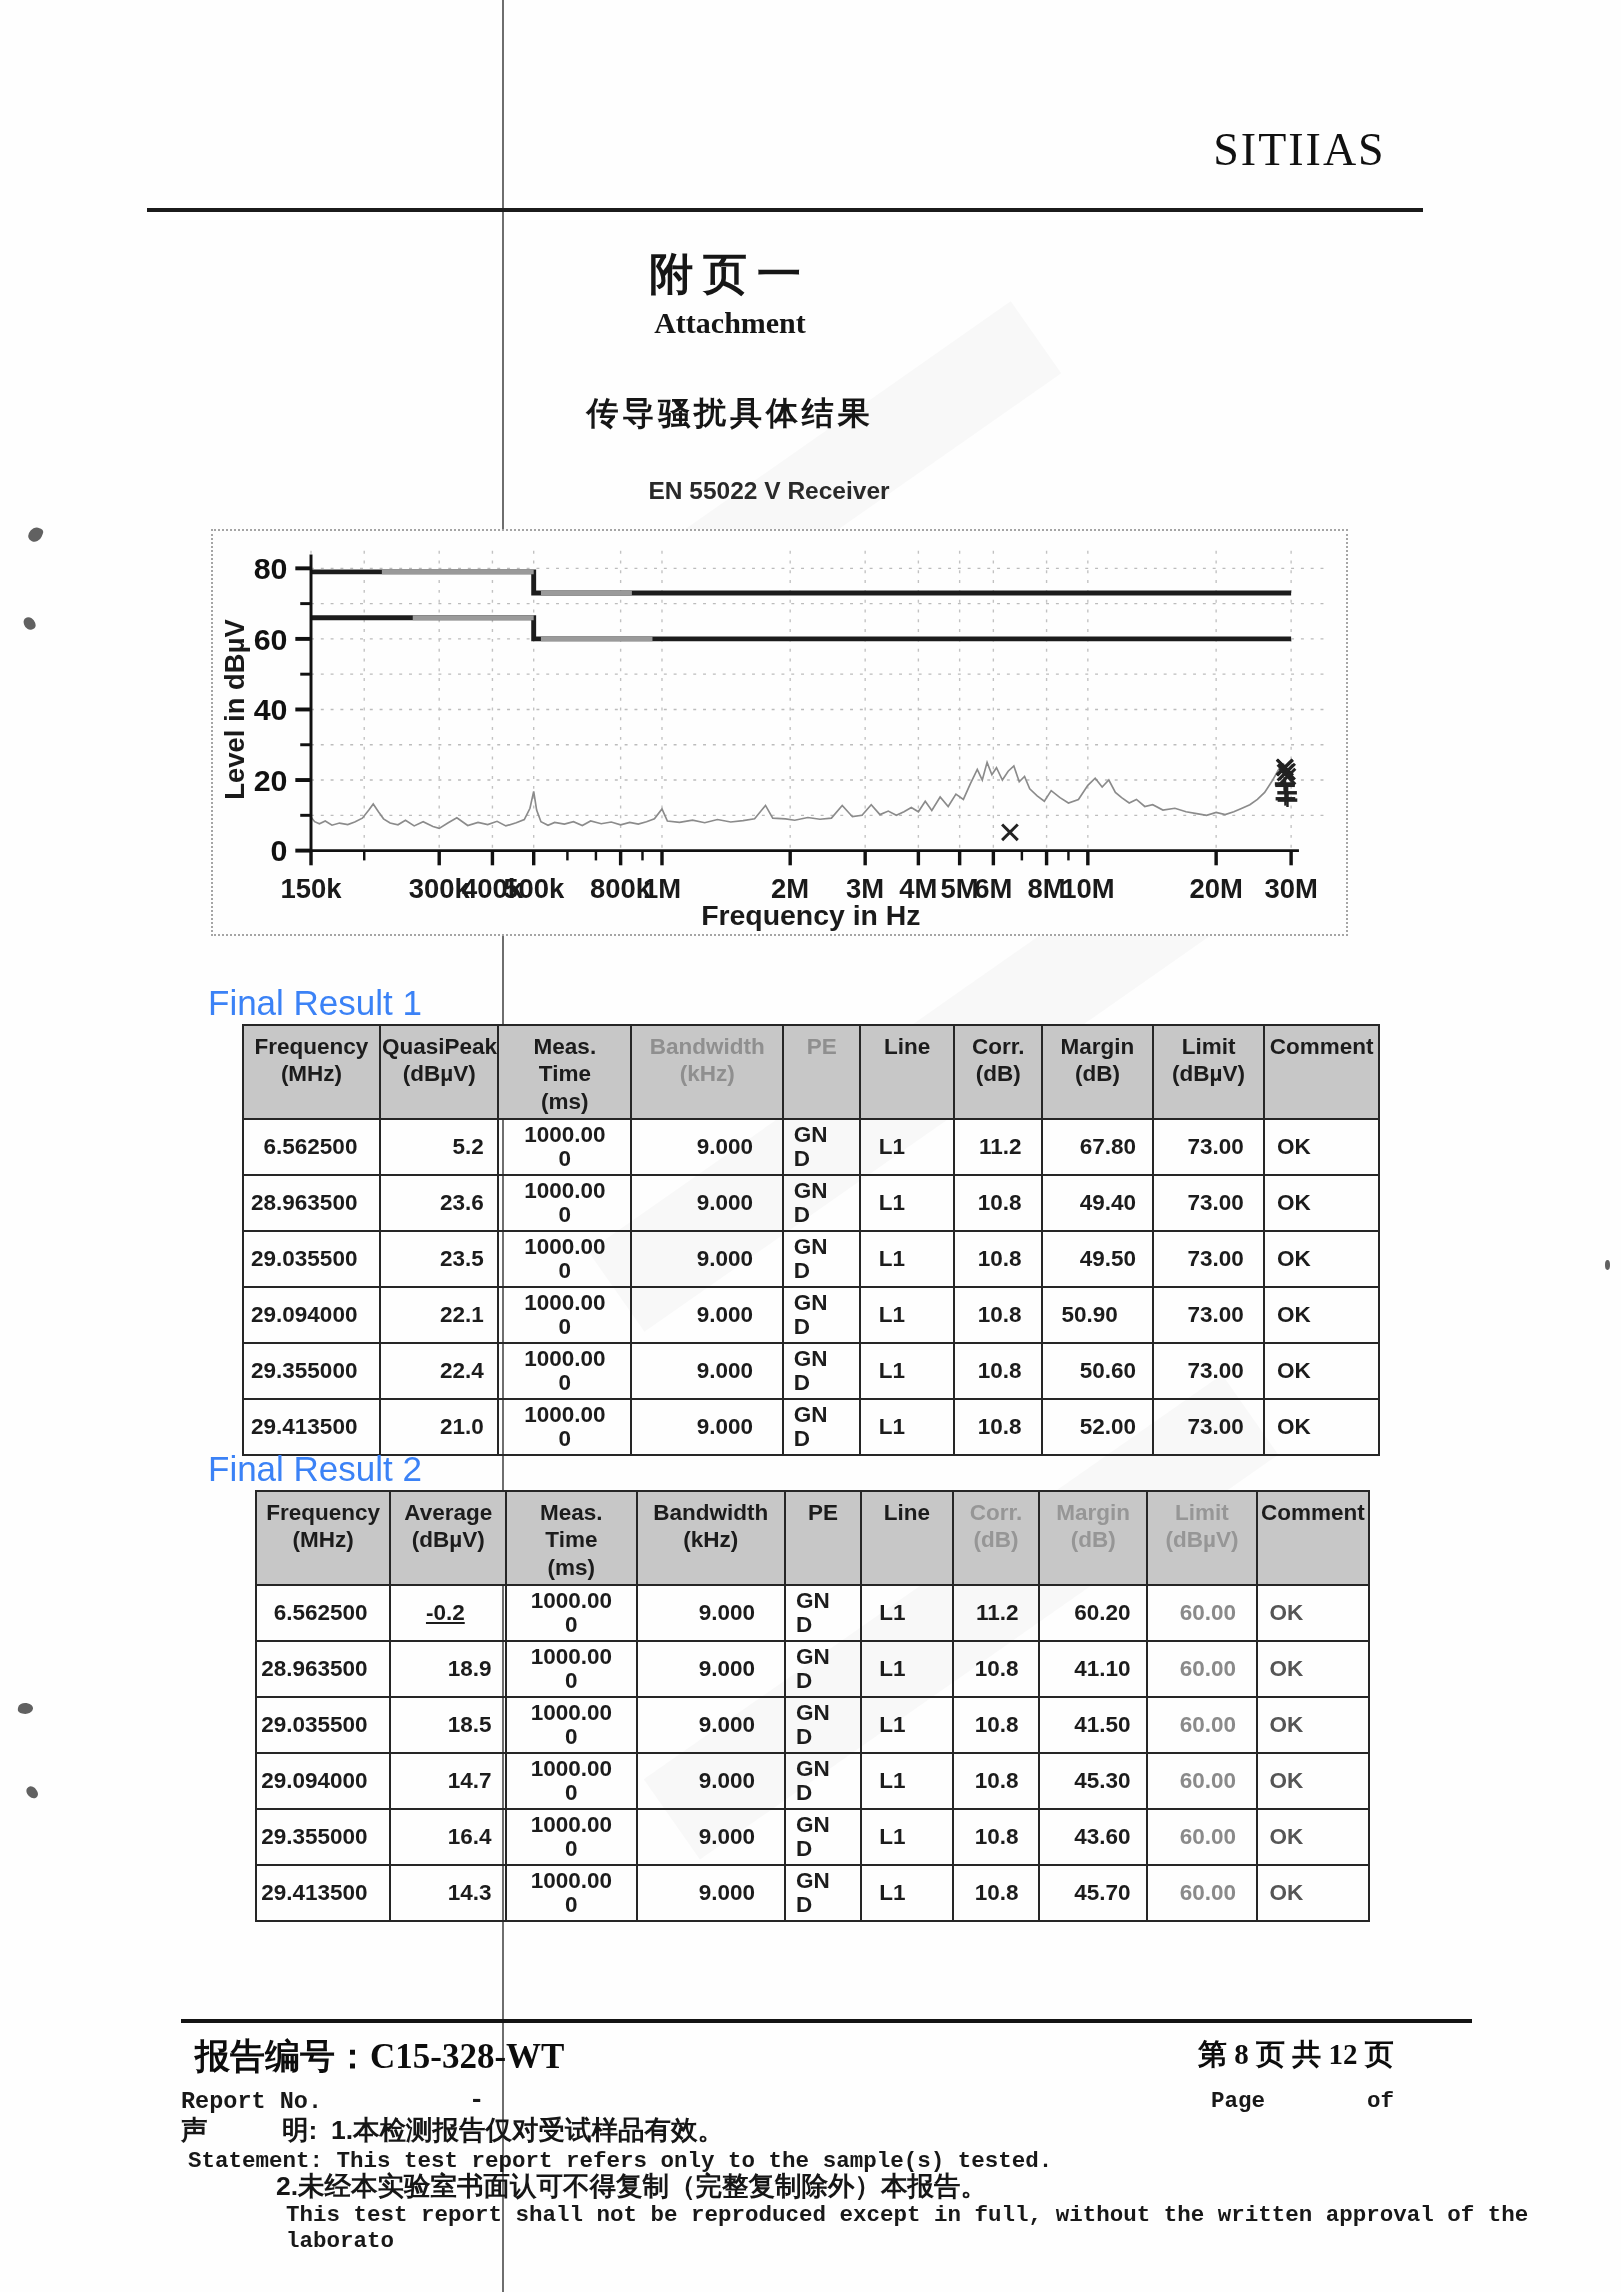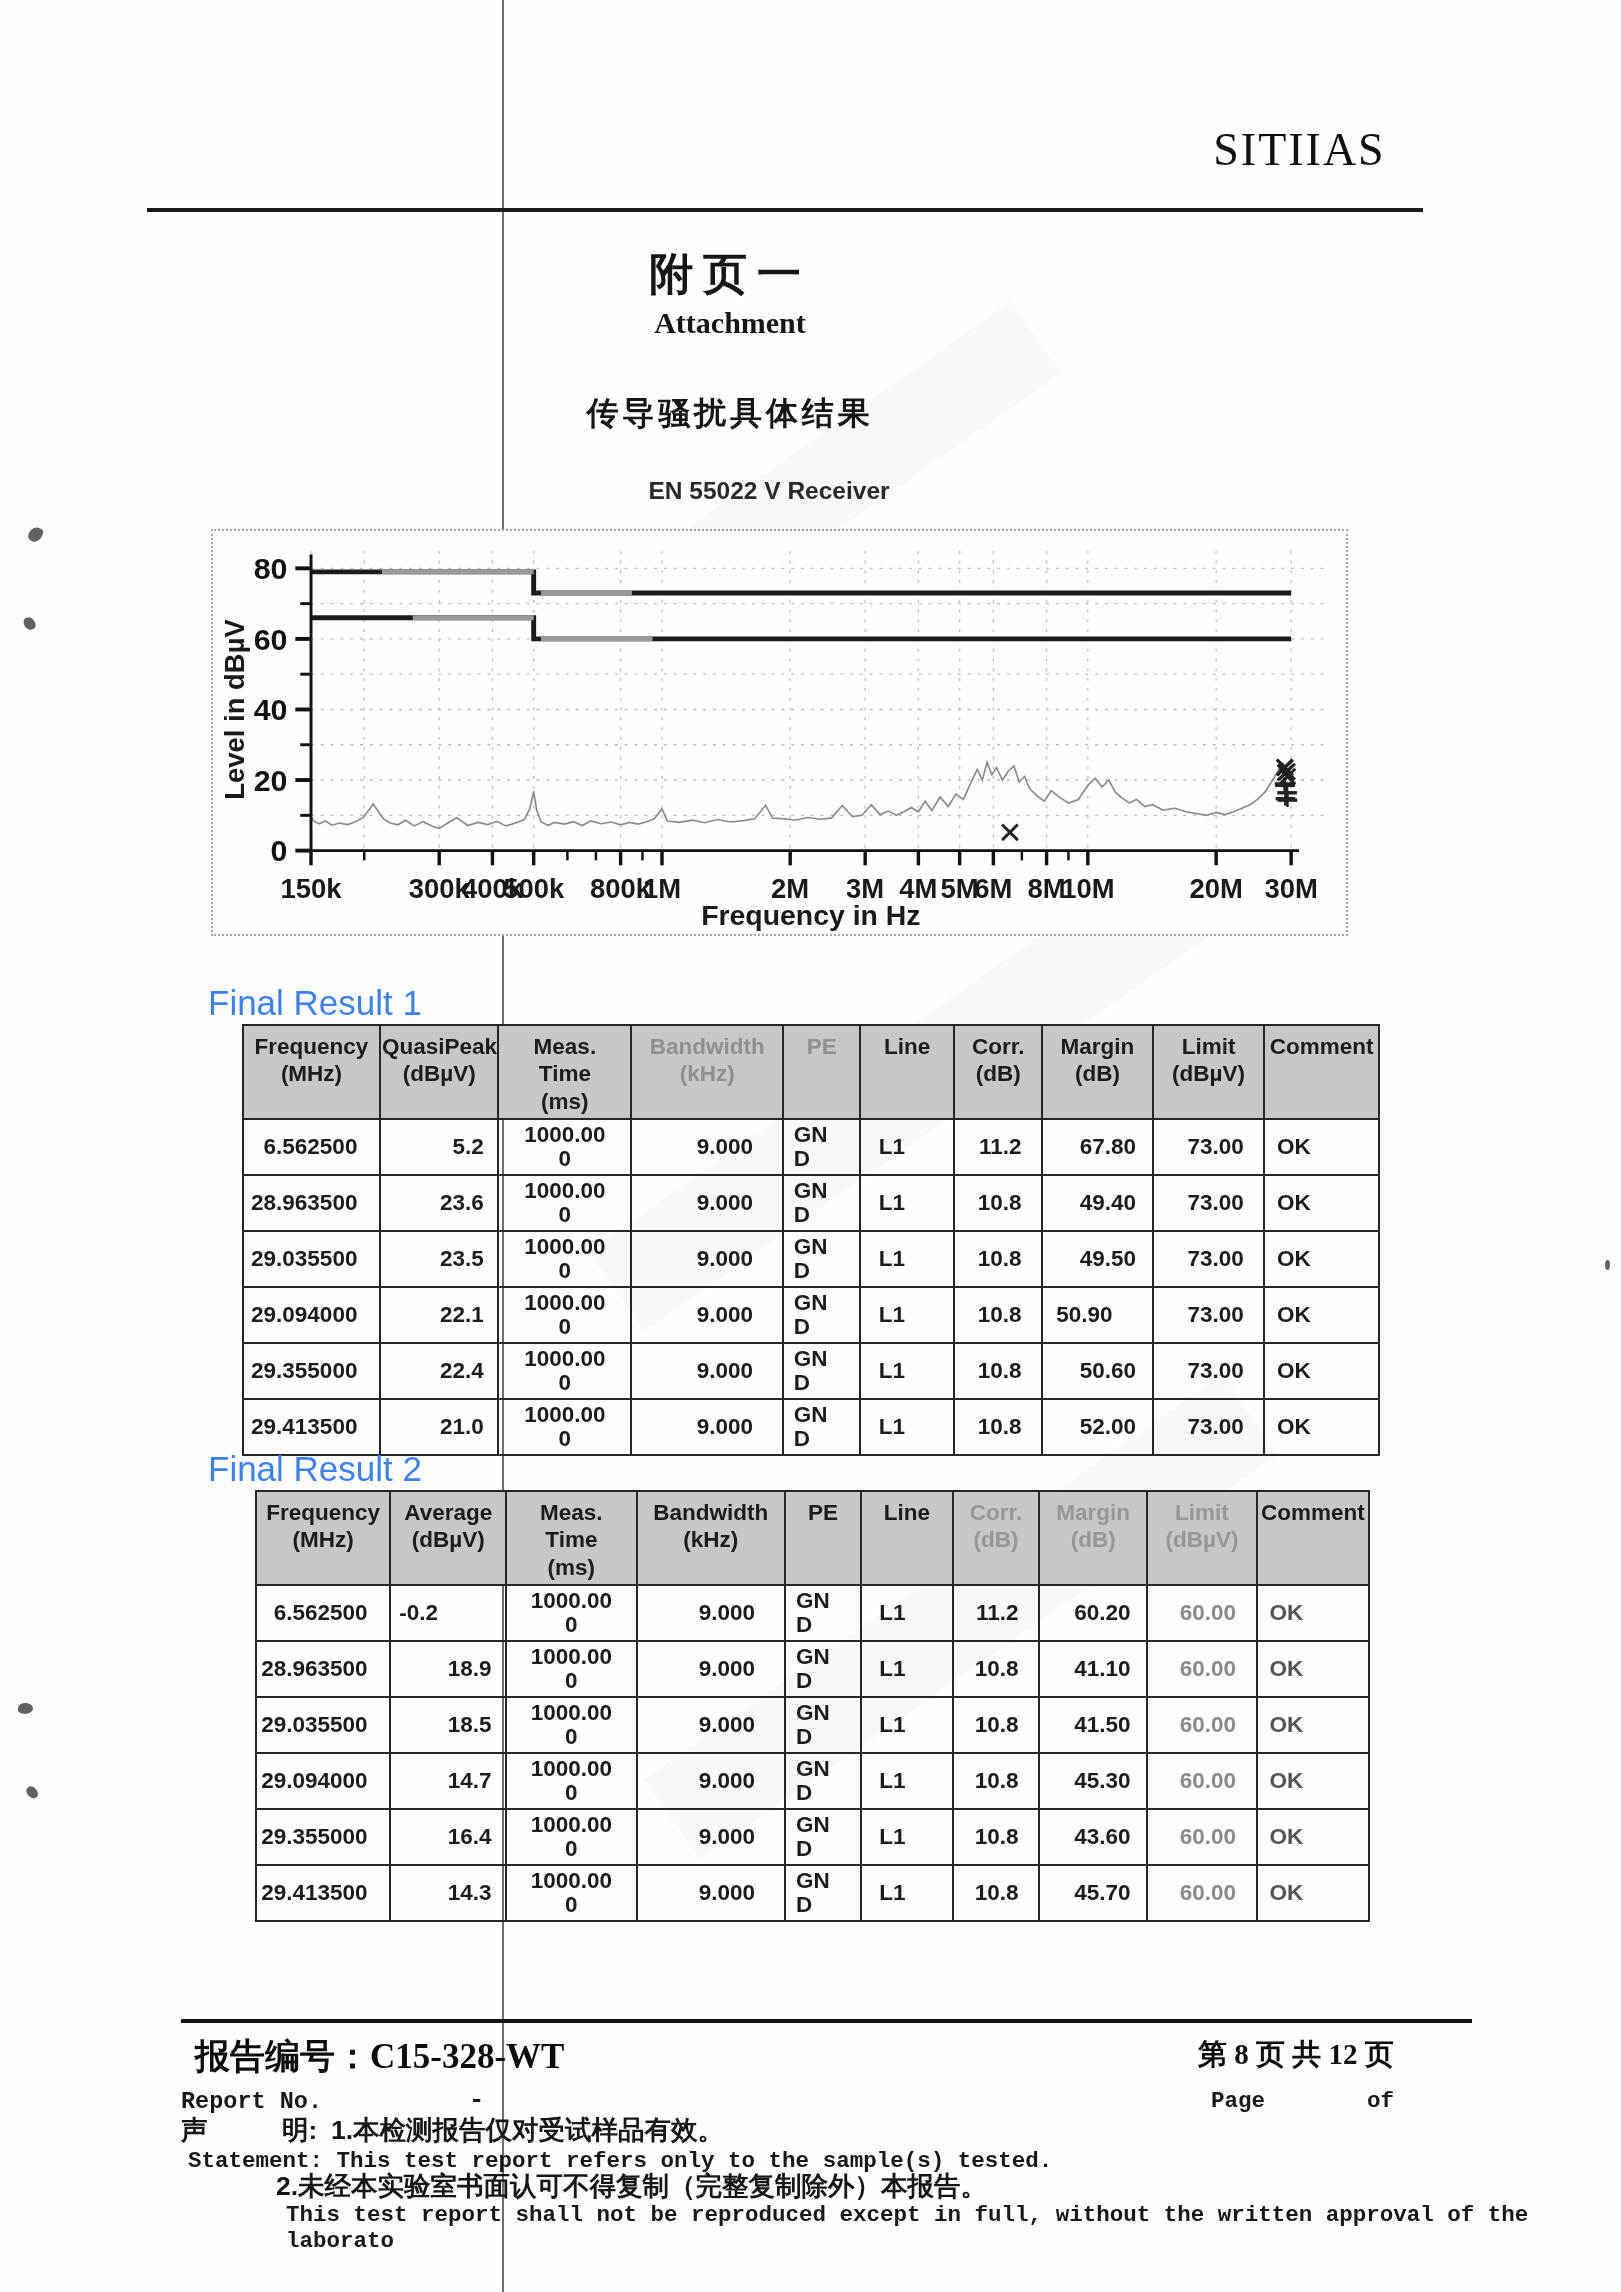--- a/index.html
+++ b/index.html
@@ -273,21 +273,21 @@
             <td style="text-align:left;padding-right:0px;padding-left:11.8px;">OK</td>
           </tr>
           <tr>
             <td style="text-align:right;padding-right:21.6px;padding-left:0px;">29.094000</td>
             <td style="text-align:right;padding-right:13.7px;padding-left:0px;">22.1</td>
             <td style="text-align:center;padding-right:0px;padding-left:0px;">1000.00<br>0</td>
             <td style="text-align:right;padding-right:29px;padding-left:0px;">9.000</td>
             <td style="text-align:left;padding-right:0px;padding-left:9.8px;">GN<br>D</td>
             <td style="text-align:left;padding-right:0px;padding-left:17.6px;">L1</td>
             <td style="text-align:right;padding-right:19.6px;padding-left:0px;">10.8</td>
-            <td style="text-align:left;padding-right:15.7px;padding-left:13px;">50.90</td>
+            <td style="text-align:center;padding-right:15.7px;padding-left:0px;">50.90</td>
             <td style="text-align:right;padding-right:19.6px;padding-left:0px;">73.00</td>
             <td style="text-align:left;padding-right:0px;padding-left:11.8px;">OK</td>
           </tr>
           <tr>
             <td style="text-align:right;padding-right:21.6px;padding-left:0px;">29.355000</td>
             <td style="text-align:right;padding-right:13.7px;padding-left:0px;">22.4</td>
             <td style="text-align:center;padding-right:0px;padding-left:0px;">1000.00<br>0</td>
             <td style="text-align:right;padding-right:29px;padding-left:0px;">9.000</td>
             <td style="text-align:left;padding-right:0px;padding-left:9.8px;">GN<br>D</td>
             <td style="text-align:left;padding-right:0px;padding-left:17.6px;">L1</td>
@@ -337,21 +337,21 @@
             <th>Line</th>
             <th>Corr.<br>(dB)</th>
             <th>Margin<br>(dB)</th>
             <th>Limit<br>(dBµV)</th>
             <th>Comment</th>
           </tr>
         </thead>
         <tbody>
           <tr>
             <td style="text-align:right;padding-right:21.6px;padding-left:0px;">6.562500</td>
-            <td style="text-align:left;padding-right:13.7px;padding-left:8px;">-0.2</td>
+            <td style="text-align:center;padding-right:13.7px;padding-left:8px;text-decoration:underline;">-0.2</td>
             <td style="text-align:center;padding-right:0px;padding-left:0px;">1000.00<br>0</td>
             <td style="text-align:right;padding-right:29px;padding-left:0px;">9.000</td>
             <td style="text-align:left;padding-right:0px;padding-left:9.8px;">GN<br>D</td>
             <td style="text-align:left;padding-right:0px;padding-left:17.6px;">L1</td>
             <td style="text-align:right;padding-right:19.6px;padding-left:0px;">11.2</td>
             <td style="text-align:right;padding-right:15.7px;padding-left:0px;">60.20</td>
             <td style="text-align:right;padding-right:19.6px;padding-left:0px;">60.00</td>
             <td style="text-align:left;padding-right:0px;padding-left:11.8px;">OK</td>
           </tr>
           <tr>

